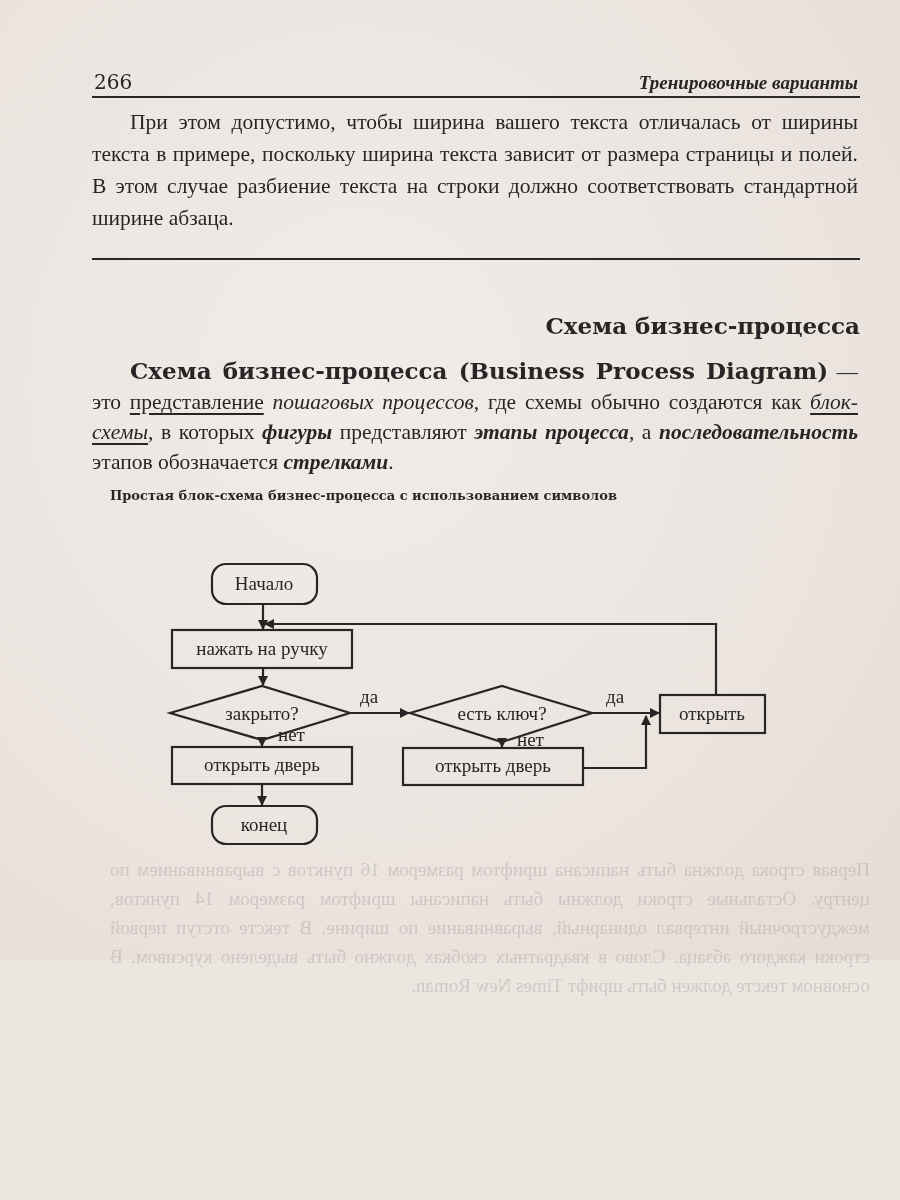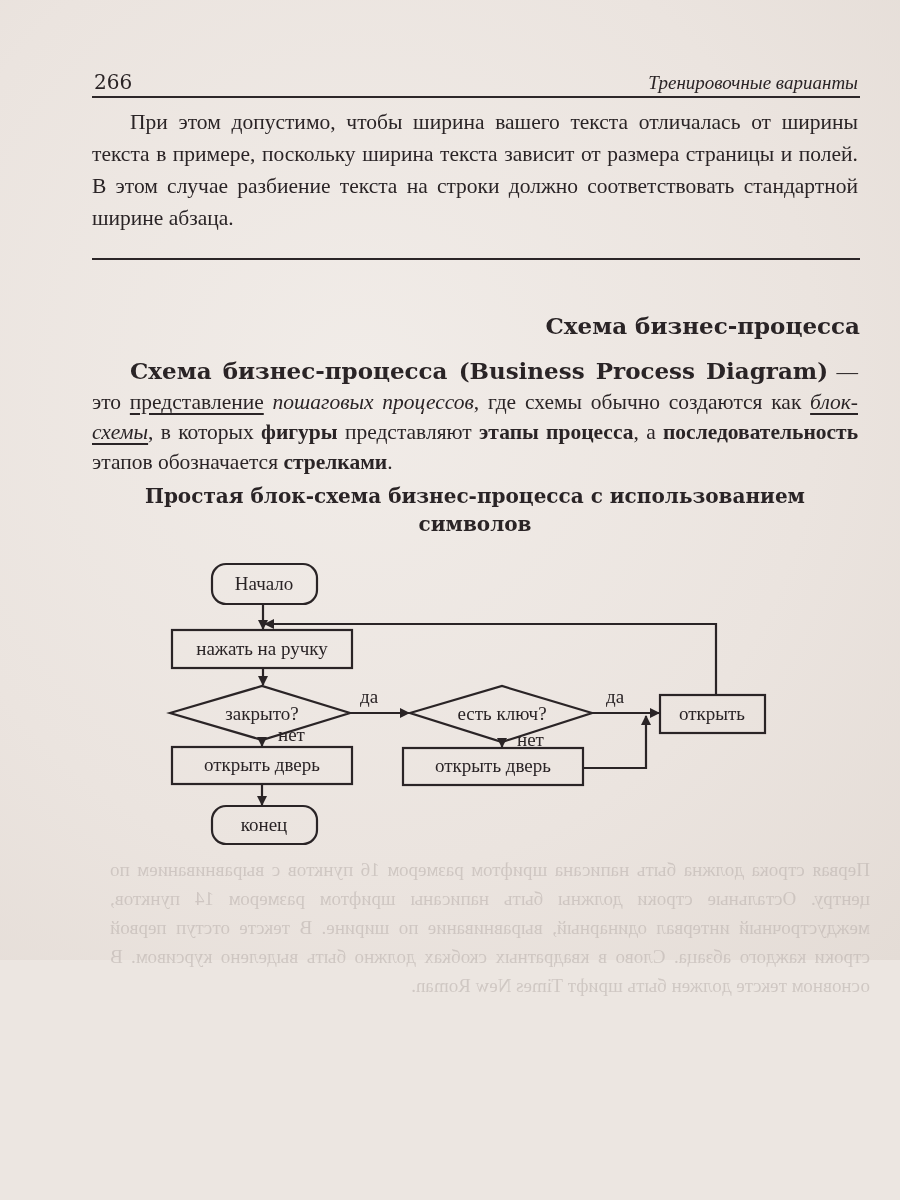--- a/index.html
+++ b/index.html
@@ -12,45 +12,45 @@
   }
   .page {
     position: absolute; left: 0; top: 0; width: 900px; height: 960px;
     background: radial-gradient(ellipse at 40% 40%, #f1ece8 0%, #ebe4df 60%, #e4dcd6 100%);
   }
   .header {
     position: absolute; left: 92px; top: 66px; width: 768px; height: 30px;
     border-bottom: 2px solid #2d2729;
   }
   .page-num { position: absolute; left: 2px; top: 4px; font-size: 20px; font-family: "DejaVu Serif", serif; }
-  .running-title { position: absolute; right: 2px; top: 6px; font-size: 19px; font-style: italic; font-family: "Liberation Serif", serif; }
+  .running-title { position: absolute; right: 2px; top: 6px; font-size: 19px; font-style: italic; font-family: "Liberation Serif", serif; font-weight: bold; }
   .para {
     position: absolute; left: 92px; width: 766px;
     font-family: "Liberation Serif", serif; font-size: 21.5px; line-height: 32px;
     text-align: justify; text-align-last: left;
   }
   .p1 { top: 106px; }
   .p1 .indent, .p2 .indent, .def .indent { display: inline-block; width: 38px; }
   .p2 { top: 212px; }
   .rule {
     position: absolute; left: 92px; top: 258px; width: 768px; height: 0;
     border-top: 2.5px solid #2b2527;
   }
   .section-title {
     position: absolute; left: 92px; width: 768px; top: 312px; text-align: right;
     font-family: "DejaVu Serif", serif; font-weight: bold; font-size: 23px;
   }
   .def { top: 356px; line-height: 30px; }
   .def .b { font-weight: bold; font-family: "DejaVu Serif", serif; font-size: 23px; }
   .def .ul { text-decoration: underline; text-underline-offset: 4px; }
   .def .it { font-style: italic; }
-  .def .bi { font-weight: bold; }
+  .def .bi { font-style: italic; font-weight: bold; }
   .sub-title {
-    position: absolute; left: 110px; width: 730px; top: 482px; text-align: center;
-    font-family: "DejaVu Serif", serif; font-weight: bold; font-size: 20px; line-height: 28px;
+    position: absolute; left: 110px; width: 730px; top: 482px; text-align: left;
+    font-family: "DejaVu Serif", serif; font-weight: bold; font-size: 13px; line-height: 28px;
   }
   .flow { position: absolute; left: 0; top: 0; width: 900px; height: 1200px; }
   .flow text { font-family: "Liberation Serif", serif; font-size: 19px; fill: #2a2426; }
   .ghost {
     position: absolute; left: 110px; top: 855px; width: 760px;
     font-family: "Liberation Serif", serif; font-size: 19px; line-height: 29px;
     color: #b9b0ac; opacity: 0.55; transform: scaleX(-1); text-align: justify;
   }
 </style>
 </head>

